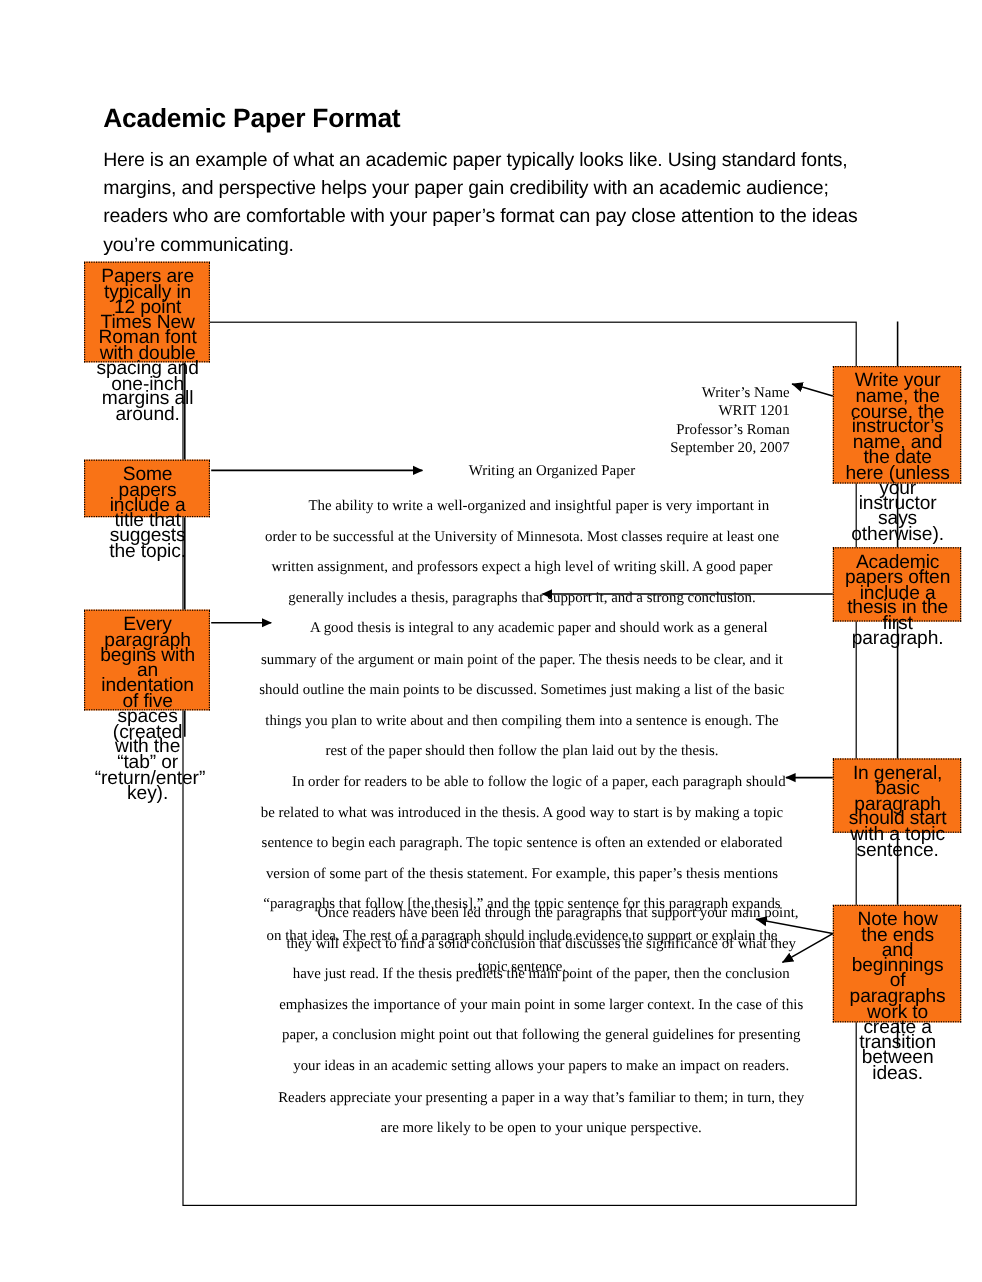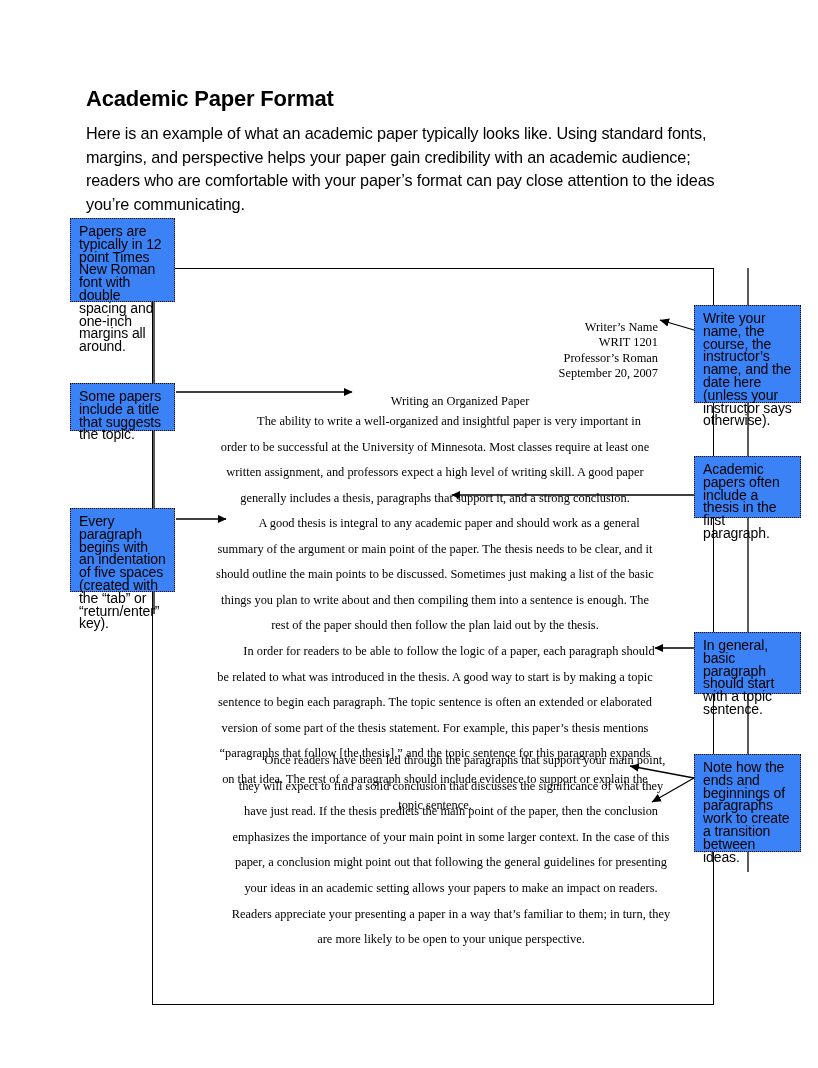--- a/index.html
+++ b/index.html
@@ -64,21 +64,20 @@
   #paper-heading div { white-space: nowrap; text-align: right; }
 
   #paper-title {
     position: absolute;
     left: 300px;
     top: 385px;
     width: 320px;
     text-align: center;
     font-family: "Liberation Serif", serif;
     font-size: 12.4px;
-    margin-top: 9px;
   }
 
   
   .paper-par {
     position: absolute;
     left: 215px;
     width: 440px;
     font-family: "Liberation Serif", serif;
     font-size: 12.4px;
     line-height: 25.6px;
@@ -87,27 +86,28 @@
   }
   #par-1 { top: 409px; }
   #par-2 { top: 511px; }
   #par-3 { top: 639px; }
   #par-4 { top: 748px; margin-left: 16px; }
 
   
   .callout {
     position: absolute;
     border: 1.3px dotted #000000;
-    background: #3b82f6;
+    background: #f97316;
     box-sizing: border-box;
     font-family: "Liberation Sans", sans-serif;
-    font-size: 14px;
+    font-size: 16px;
     line-height: 12.8px;
     padding: 6px 7px 6px 8px;
     letter-spacing: -0.1px;
+    text-align: center;
   }
 
   #callout-font      { left: 70px;  top: 218px; width: 105px; height: 84px; }
   #callout-title     { left: 70px;  top: 383px; width: 105px; height: 48px; }
   #callout-indent    { left: 70px;  top: 508px; width: 105px; height: 84px; }
   #callout-nameblock { left: 694px; top: 305px; width: 107px; height: 98px; }
   #callout-thesis    { left: 694px; top: 456px; width: 107px; height: 62px; }
   #callout-topic     { left: 694px; top: 632px; width: 107px; height: 62px; }
   #callout-transition{ left: 694px; top: 754px; width: 107px; height: 98px; }
 

